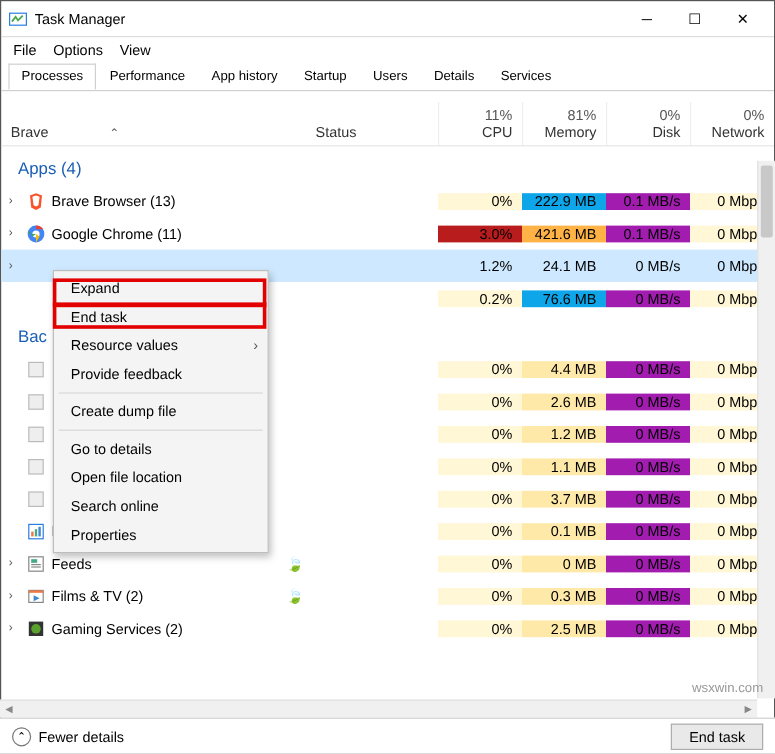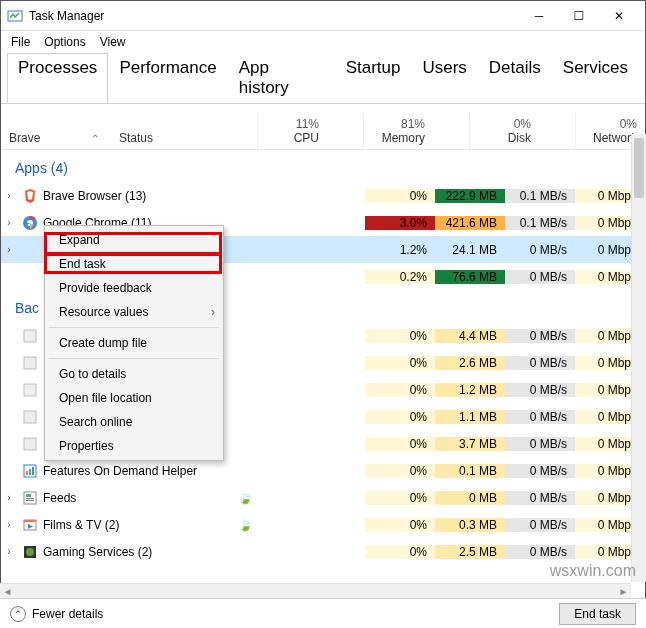--- a/index.html
+++ b/index.html
@@ -5,64 +5,64 @@
 * { box-sizing: border-box; margin: 0; padding: 0; }
 body { font-family: "Segoe UI", Tahoma, sans-serif; font-size: 12px; color: #000; background: #fff; width: 646px; height: 628px; overflow: hidden; position: relative; }
 .window { border: 1px solid #555; width: 646px; height: 628px; display: flex; flex-direction: column; }
 .titlebar { display: flex; align-items: center; height: 30px; padding: 0 6px; border-bottom: 1px solid #ddd; }
 .titlebar .icon { width: 16px; height: 16px; margin-right: 6px; }
 .titlebar .title { flex: 1; font-size: 12px; }
 .win-controls { display: flex; gap: 0; }
 .win-controls div { width: 40px; height: 28px; display: flex; align-items: center; justify-content: center; font-size: 12px; cursor: pointer; }
 .menubar { display: flex; gap: 14px; padding: 4px 10px; font-size: 12px; }
 .menubar span { cursor: pointer; }
-.tabs { display: flex; border-bottom: 1px solid #d0d0d0; padding: 0 6px; font-size: 17px; }
+.tabs { display: flex; border-bottom: 1px solid #d0d0d0; padding: 0 6px; font-size: 11px; }
 .tabs .tab { padding: 4px 10px; border: 1px solid transparent; cursor: pointer; }
 .tabs .tab.active { border: 1px solid #d0d0d0; border-bottom: 1px solid #fff; background: #fff; }
 .headers { display: flex; align-items: flex-end; border-bottom: 1px solid #e6e6e6; height: 46px; font-size: 12px; color: #333; }
 .col-name { flex: 1; padding: 4px 8px; position: relative; }
 .col-status { width: 110px; padding: 4px 8px; }
-.col { width: 70px; text-align: right; padding: 4px 8px; border-left: 1px solid #eee; margin-left: 36px; }
+.col { width: 70px; text-align: right; padding: 4px 8px; border-left: 1px solid #eee; }
 .col .pct { color: #555; }
 .sort-caret { position: absolute; left: 90px; top: 6px; font-size: 10px; color: #666; }
 .body { flex: 1; overflow: hidden; position: relative; }
 .group-label { color: #1a5fb4; font-size: 14px; padding: 10px 10px 6px 14px; }
 .row { display: flex; align-items: center; height: 27px; }
 .row .exp { width: 16px; text-align: center; color: #555; font-size: 10px; cursor: pointer; }
 .row .picon { width: 18px; height: 18px; margin: 0 4px; display: flex; align-items: center; justify-content: center; }
 .row .label { flex: 1; padding-right: 6px; white-space: nowrap; overflow: hidden; text-overflow: ellipsis; }
 .row .eco { width: 18px; text-align: center; color: #5aa02c; font-size: 12px; }
 .row .status { width: 110px; }
 .row .cell { width: 70px; text-align: right; padding-right: 8px; border-left: 1px solid transparent; }
 .cpu-l { background: #fff7d6; }
 .cpu-m { background: #b91c1c; padding-left: 28px; }
 .mem-l { background: #ffe9a8; }
-.mem-m { background: #15803d; }
+.mem-m { background: #0ea5e9; }
 .mem-h { background: #ffb347; }
-.disk-l { background: #e5e5e5; }
+.disk-l { background: #a21caf; }
 .net-l { background: #fff7d6; }
 .row.selected { background: #cde8ff; }
 .row.selected .cell { background: #cde8ff !important; }
 .context-menu { position: absolute; left: 44px; top: 225px; width: 180px; background: #f4f4f4; border: 1px solid #bdbdbd; box-shadow: 2px 3px 6px rgba(0,0,0,.25); font-size: 12px; z-index: 10; padding: 2px 0; }
 .context-menu .mi { padding: 5px 14px; cursor: pointer; position: relative; }
 .context-menu .sep { height: 1px; background: #d8d8d8; margin: 3px 4px; }
 .context-menu .sub::after { content: "›"; position: absolute; right: 8px; top: 5px; color: #555; }
 .highlight-box { position: absolute; border: 3px solid #e20000; pointer-events: none; z-index: 20; }
 .hb1 { left: 44px; top: 232px; width: 178px; height: 24px; }
 .hb2 { left: 44px; top: 252px; width: 178px; height: 22px; }
 .scrollbar-v { position: absolute; right: 0; top: 134px; width: 15px; bottom: 46px; background: #f0f0f0; border-left: 1px solid #e0e0e0; }
 .scrollbar-v .thumb { position: absolute; left: 2px; right: 2px; top: 4px; height: 60px; background: #c8c8c8; border-radius: 2px; }
 .scrollbar-h { position: absolute; left: 0; right: 15px; bottom: 30px; height: 15px; background: #f0f0f0; border-top: 1px solid #e0e0e0; display: flex; align-items: center; }
 .scrollbar-h .arr { width: 15px; text-align: center; color: #888; font-size: 10px; }
 .scrollbar-h .track { flex: 1; }
 .footer { position: absolute; left: 0; right: 0; bottom: 0; height: 30px; border-top: 1px solid #d0d0d0; display: flex; align-items: center; padding: 0 10px; background: #fff; }
 .footer .fewer { display: flex; align-items: center; gap: 6px; flex: 1; cursor: pointer; }
 .footer .fewer .circ { width: 16px; height: 16px; border: 1px solid #777; border-radius: 50%; display: flex; align-items: center; justify-content: center; font-size: 9px; }
 .footer button { padding: 3px 14px; font-size: 12px; background: #e9e9e9; border: 1px solid #adadad; cursor: pointer; }
-.watermark { position: absolute; right: 10px; bottom: 48px; font-size: 16px; color: #999; z-index: 5; }
+.watermark { position: absolute; right: 10px; bottom: 48px; font-size: 11px; color: #999; z-index: 5; }
 svg { display: block; }
 </style>
 </head>
 <body>
 
 <div class="window">
 
   <div class="titlebar">
     <span class="icon">
       <svg width="16" height="16" viewBox="0 0 16 16">
@@ -339,22 +339,22 @@
       <span>Fewer details</span>
     </div>
     <button>End task</button>
   </div>
 
 </div>
 
 <div class="context-menu" id="context-menu">
     <div class="mi">Expand</div>
     <div class="mi">End task</div>
+    <div class="mi sub">Resource values</div>
     <div class="mi">Provide feedback</div>
-    <div class="mi sub">Resource values</div>
     <div class="sep"></div>
     <div class="mi">Create dump file</div>
     <div class="sep"></div>
     <div class="mi">Go to details</div>
     <div class="mi">Open file location</div>
     <div class="mi">Search online</div>
     <div class="mi">Properties</div>
   </div>
 
 <div class="highlight-box hb1"></div>

